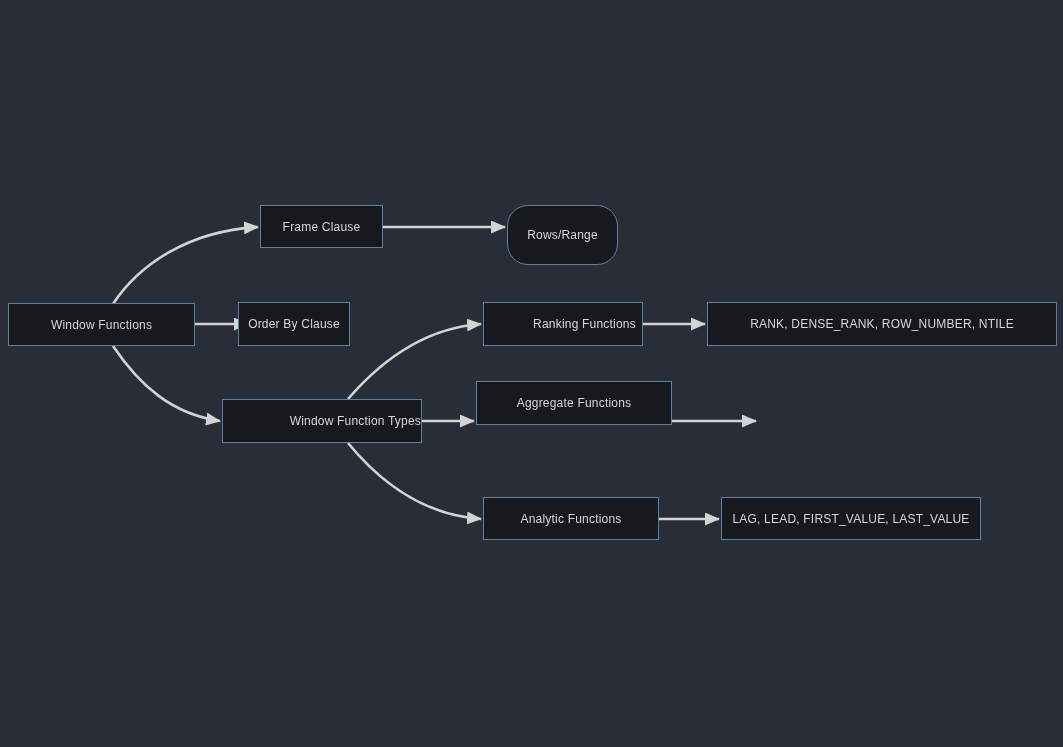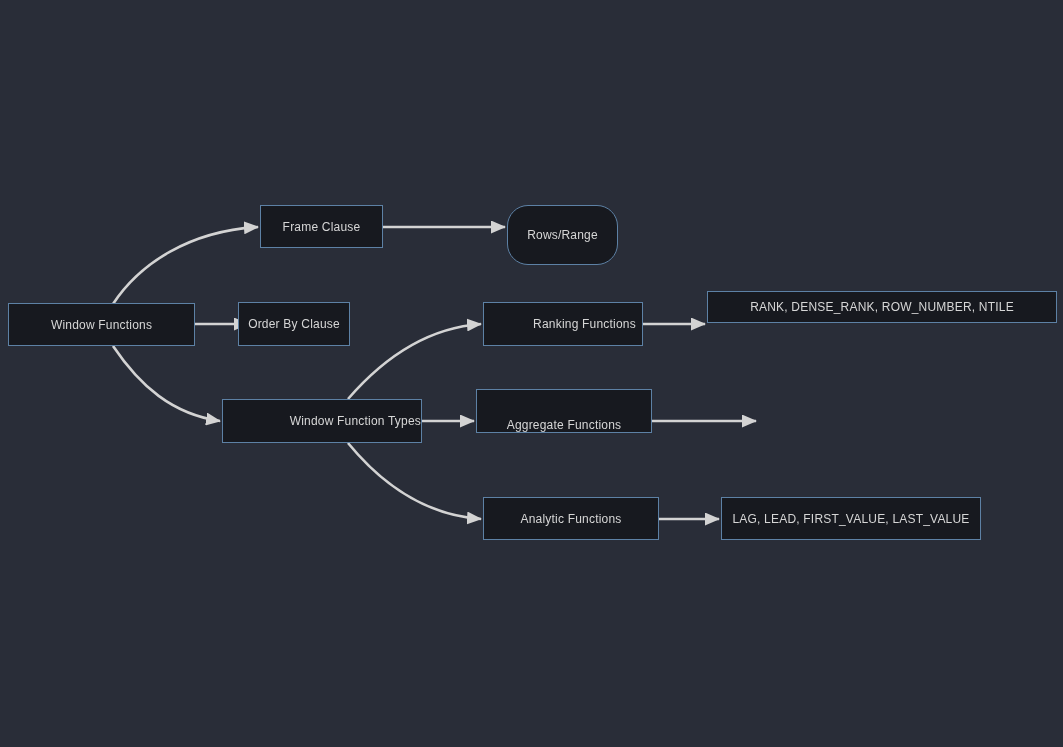--- a/index.html
+++ b/index.html
@@ -79,25 +79,25 @@
   </div>
 
   <div class="node" style="left:222px; top:399px; width:200px; height:44px;justify-content:flex-end;">
     <span>Window Function Types</span>
   </div>
 
   <div class="node" style="left:483px; top:302px; width:160px; height:44px;padding-left:43px;">
     <span>Ranking Functions</span>
   </div>
 
-  <div class="node" style="left:707px; top:291px; width:350px; height:32px;text-align:right;">
+  <div class="node" style="left:707px; top:302px; width:350px; height:44px;text-align:right;">
     <span>RANK, DENSE_RANK, ROW_NUMBER, NTILE</span>
   </div>
 
-  <div class="node" style="left:476px; top:389px; width:176px; height:44px;align-items:flex-end;">
+  <div class="node" style="left:476px; top:381px; width:196px; height:44px;">
     <span>Aggregate Functions</span>
   </div>
 
 
   <div class="node" style="left:483px; top:497px; width:176px; height:43px;">
     <span>Analytic Functions</span>
   </div>
 
   <div class="node" style="left:721px; top:497px; width:260px; height:43px;">
     <span>LAG, LEAD, FIRST_VALUE, LAST_VALUE</span>

